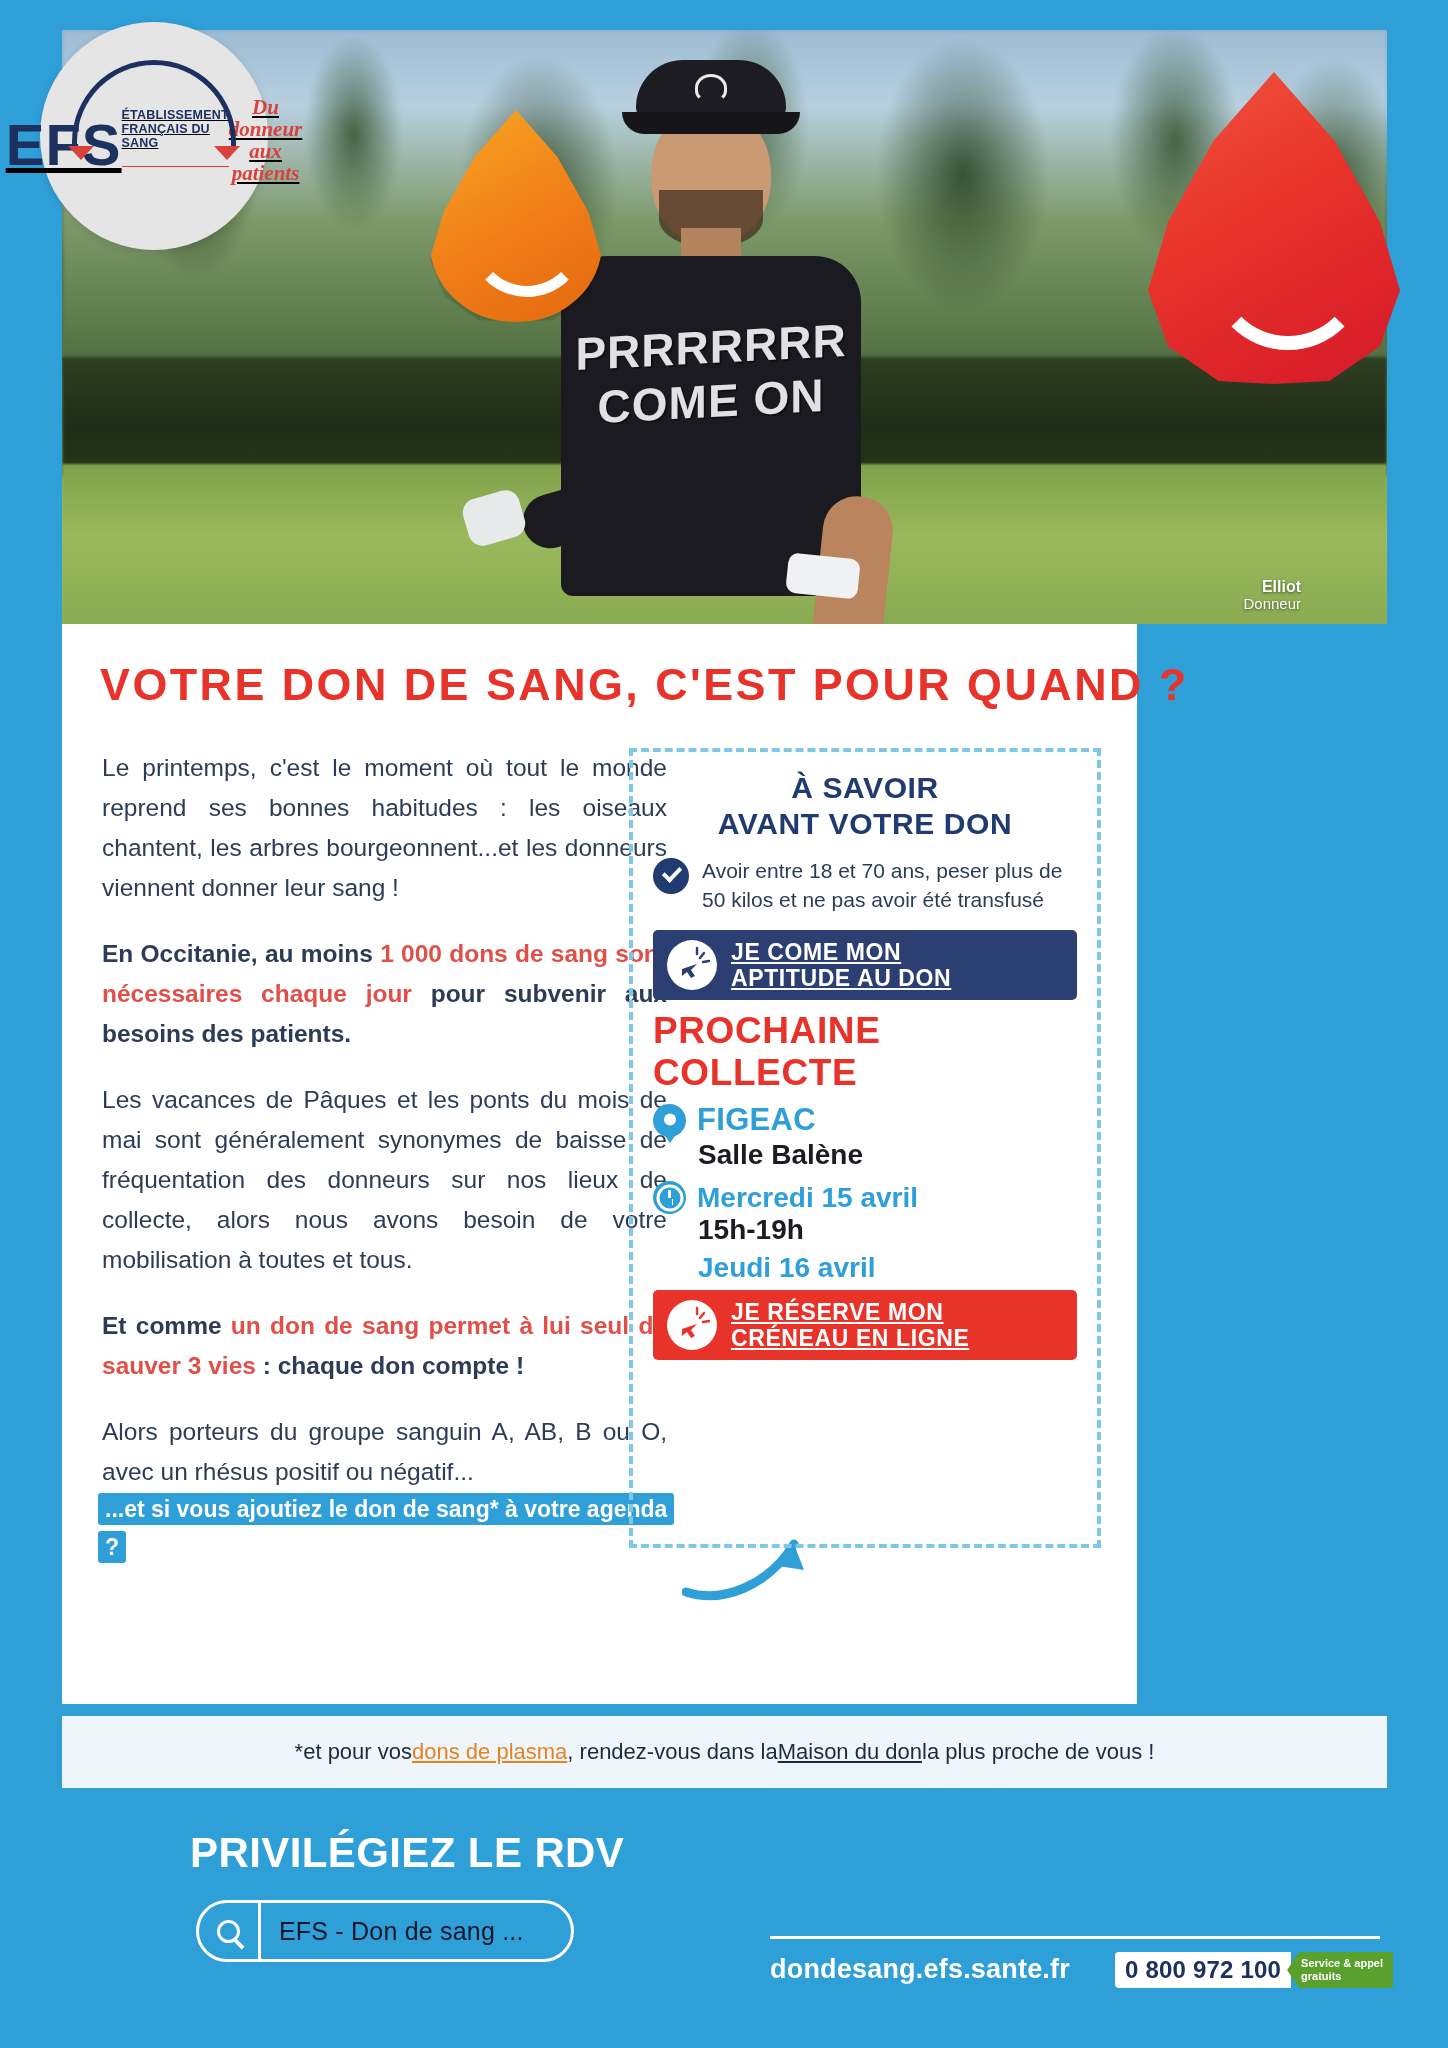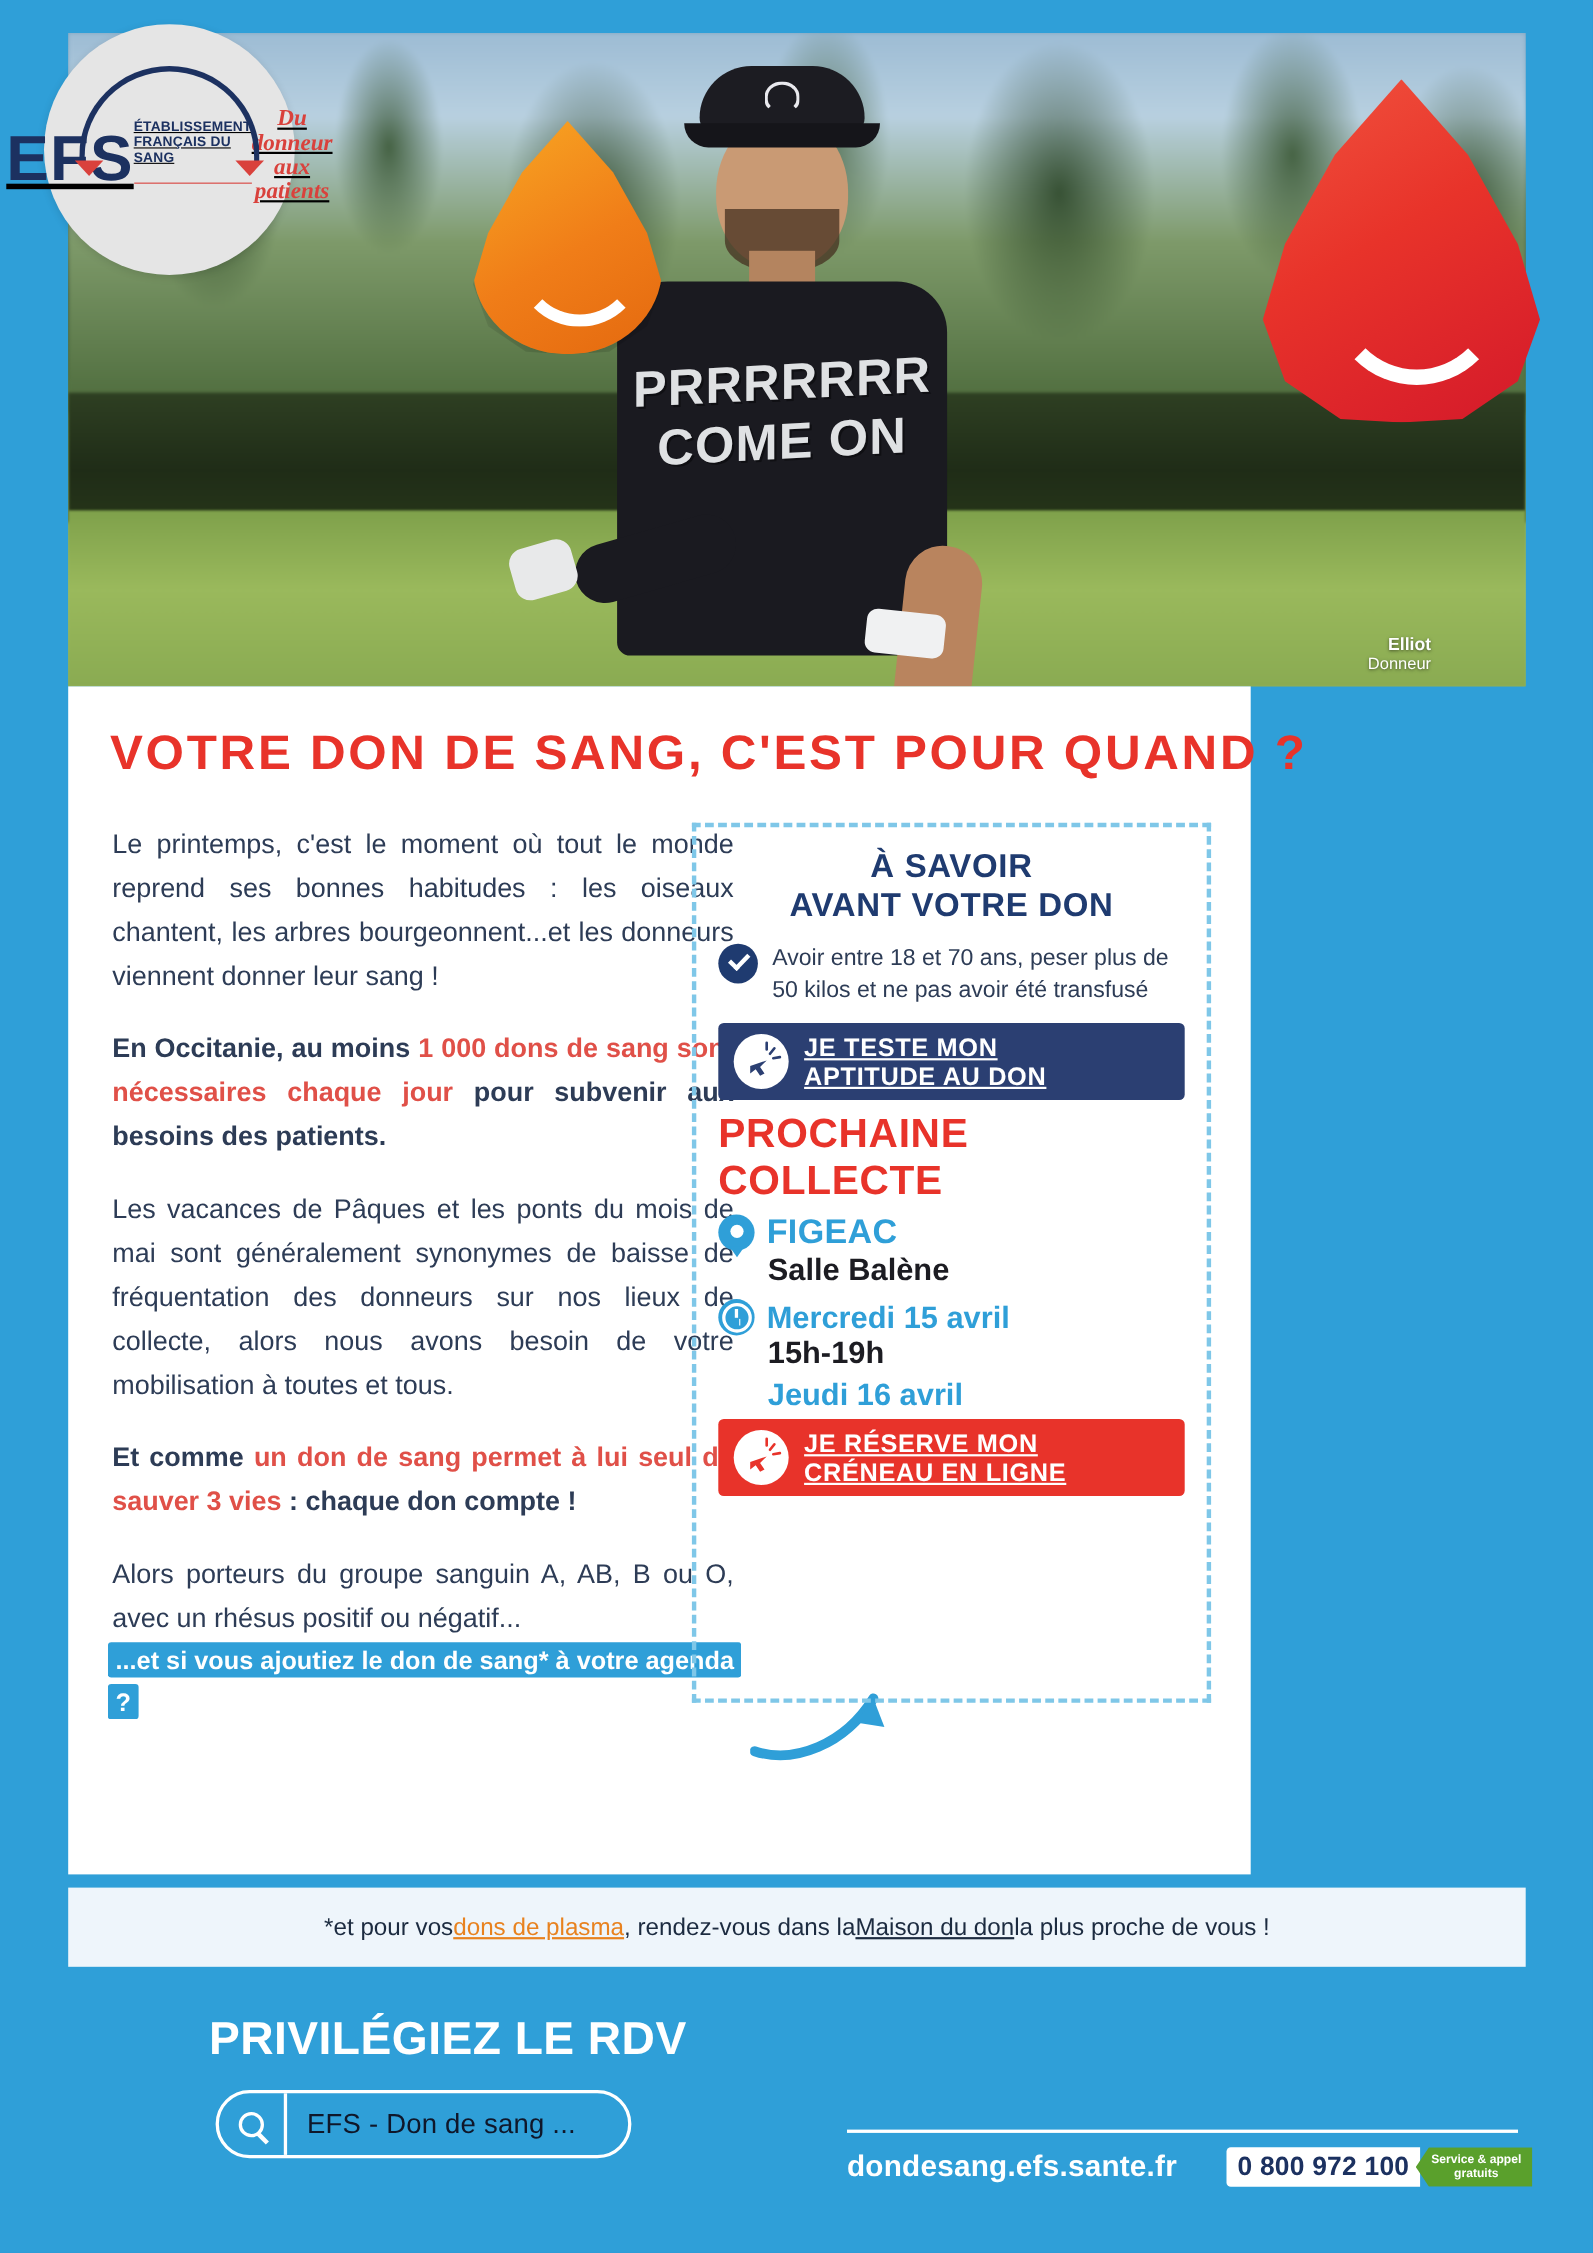--- a/index.html
+++ b/index.html
@@ -443,21 +443,21 @@
     font-size: 24px; font-weight: bold;
     padding: 4px 10px; border-radius: 4px 0 0 4px;
     letter-spacing:.2px;
   }
   .phone-free {
     background:#5aa02c; color:#fff;
     font-size: 11px; line-height: 13px; font-weight:bold;
     padding: 4px 10px 4px 14px;
     clip-path: polygon(12px 0, 100% 0, 100% 100%, 12px 100%, 0 50%);
     margin-left: -4px;
-    display:flex; flex-direction:column; justify-content:center;text-align:center;
+    display:flex; flex-direction:column; justify-content:center;
   }
 </style>
 </head>
 <body>
 
 <div class="poster">
 
   <div class="hero">
     <div class="hero-trees"></div>
     <div class="hero-hedge"></div>
@@ -536,21 +536,21 @@
       </div>
 
       <div class="btn btn-navy">
         <div class="btn-circ">
           <svg viewBox="0 0 50 50" width="50" height="50">
             <path d="M15 29 L30 24 L24 30 L28 36 L24 38 L20 32 L15 36 Z" fill="#2b3f72"></path>
             <path d="M33 18 L37 13 M36 22 L42 21 M30 14 L30 8" stroke="#2b3f72" stroke-width="2.4" stroke-linecap="round"></path>
           </svg>
         </div>
         <div class="btn-label">
-          <div>JE TESTE MON</div>
+          <div>JE COME MON</div>
           <div>APTITUDE AU DON</div>
         </div>
       </div>
 
       <div class="prochaine">PROCHAINE COLLECTE</div>
 
       <div class="row-ic">
         <div class="pin-icon"></div>
         <div class="city">FIGEAC</div>
       </div>

